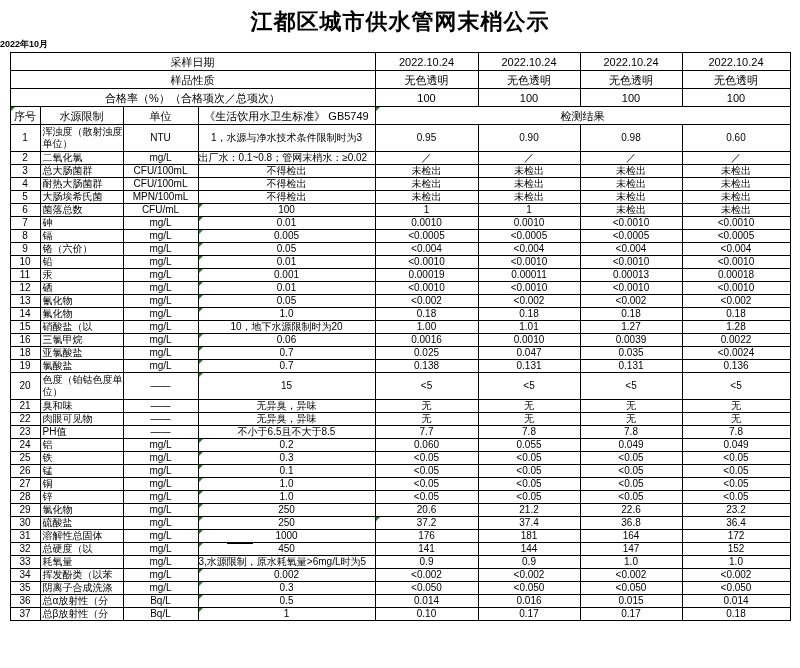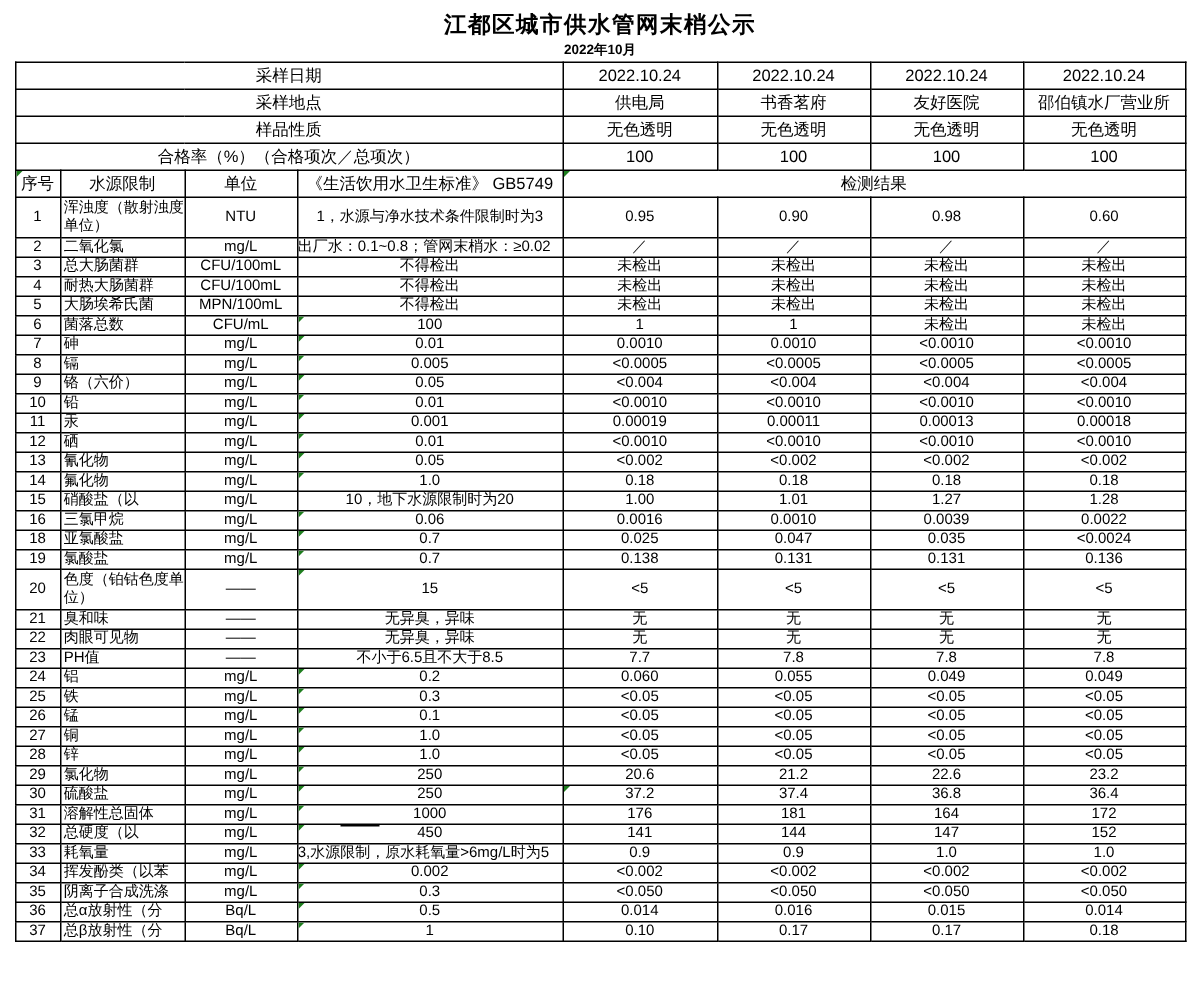--- a/index.html
+++ b/index.html
@@ -2,25 +2,25 @@
 <html style="--marker-color: #1e7e1e;"><head>
 <meta charset="utf-8">
 <style>
   html,body{margin:0;padding:0;}
   body{
     width:800px;height:668px;background:#ffffff;color:#000;
     font-family:"Liberation Sans","DejaVu Sans",sans-serif;
     position:relative;overflow:hidden;
   }
   .title{
-    text-align:center;font-weight:bold;font-size:15px;
+    text-align:center;font-weight:bold;font-size:22px;
     padding-top:7px;letter-spacing:1px;
   }
   .subtitle{
-    text-align:center;font-size:9px;font-weight:bold;margin-top:1px;
+    font-size:9px;font-weight:bold;margin-top:1px;
   }
   table{
     border-collapse:collapse;table-layout:fixed;
     width:780px;margin:1px auto 0 auto;
   }
   td{
     border:1px solid #000;
     font-size:10px;line-height:12px;
     text-align:center;vertical-align:middle;
     padding:0;height:12px;
@@ -61,27 +61,20 @@
       <col style="width:102px">
       <col style="width:108px">
   </colgroup>
   <tbody>
     <tr class="hdr">
       <td colspan="4">采样日期</td>
       <td>2022.10.24</td>
       <td>2022.10.24</td>
       <td>2022.10.24</td>
       <td>2022.10.24</td>
-    </tr>
-    <tr class="hdr">
-      <td colspan="4">采样地点</td>
-      <td>供电局</td>
-      <td>书香茗府</td>
-      <td>友好医院</td>
-      <td>邵伯镇水厂营业所</td>
     </tr>
     <tr class="hdr">
       <td colspan="4">样品性质</td>
       <td>无色透明</td>
       <td>无色透明</td>
       <td>无色透明</td>
       <td>无色透明</td>
     </tr>
     <tr class="hdr">
       <td colspan="4">合格率（%）（合格项次／总项次）</td>

